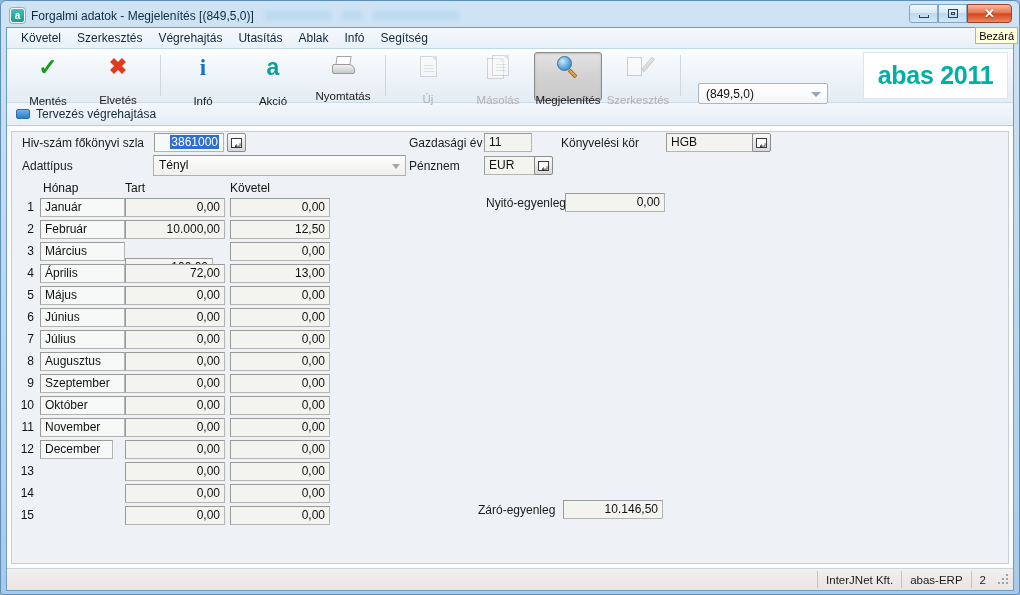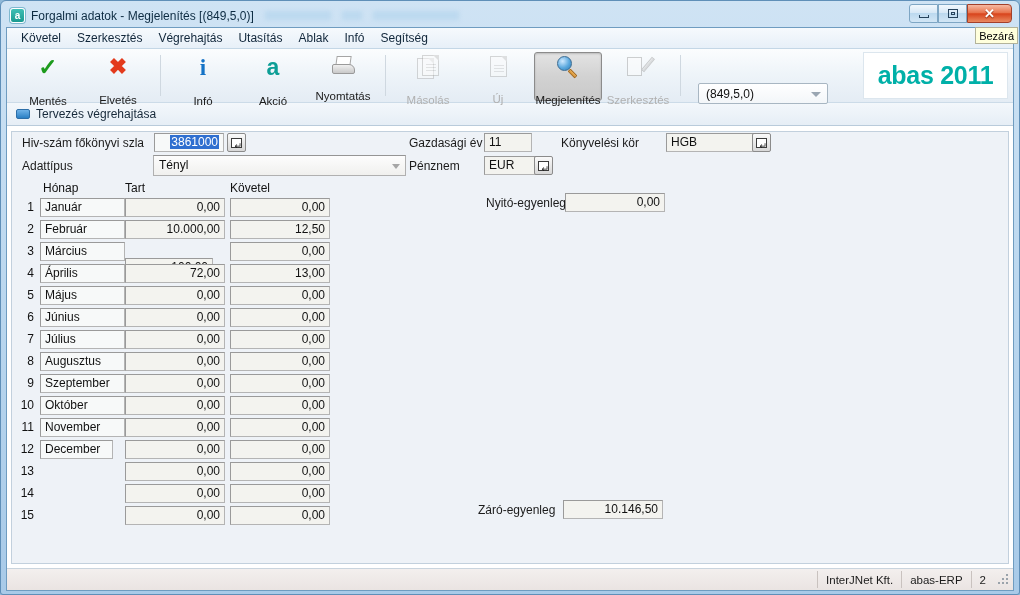--- a/index.html
+++ b/index.html
@@ -460,37 +460,37 @@
               <div class="body"></div>
             </div>
         </div>
         <div class="tlabel">Nyomtatás</div>
       </div>
 
       <div class="tsep"></div>
 
       <div class="tbtn disabled">
         <div class="ticon">
+          <div class="doc-ic dim">
+              <div class="lines"></div>
+            </div>
+        </div>
+        <div class="tlabel">Új</div>
+      </div>
+
+      <div class="tbtn disabled">
+        <div class="ticon">
           <div class="copy-wrap">
             <div class="doc-ic dim b"></div>
             <div class="doc-ic dim f">
                 <div class="lines"></div>
               </div>
           </div>
         </div>
         <div class="tlabel">Másolás</div>
-      </div>
-
-      <div class="tbtn disabled">
-        <div class="ticon">
-          <div class="doc-ic dim">
-              <div class="lines"></div>
-            </div>
-        </div>
-        <div class="tlabel">Új</div>
       </div>
 
       <div class="tbtn active">
         <div class="ticon">
           <div class="mag">
               <div class="lens"></div>
               <div class="handle"></div>
             </div>
         </div>
         <div class="tlabel">Megjelenítés</div>

